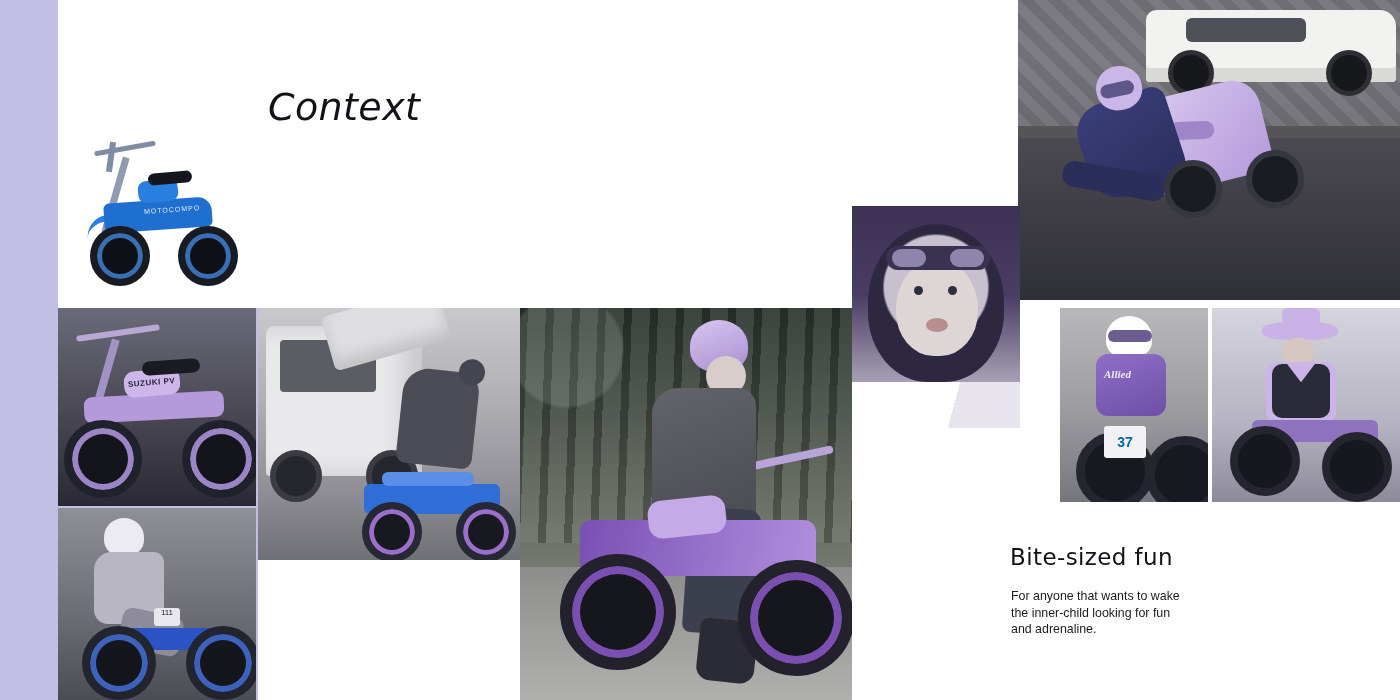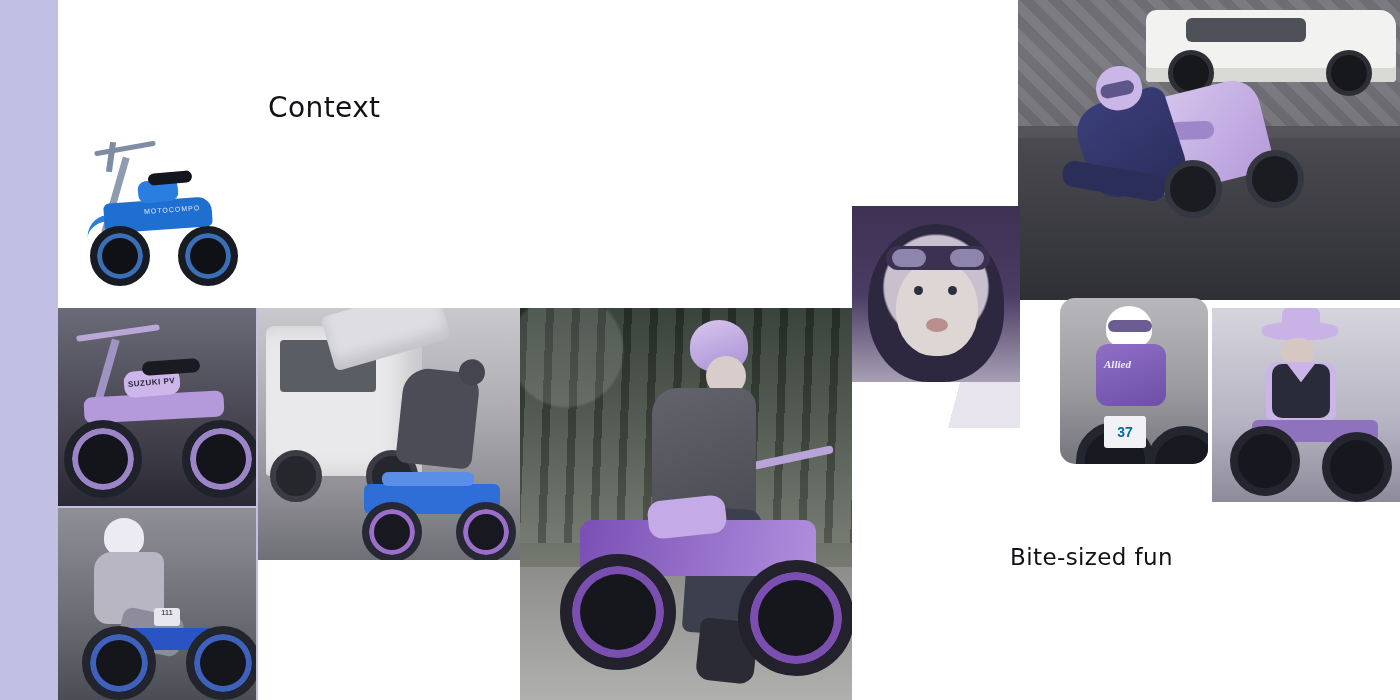--- a/index.html
+++ b/index.html
@@ -64,22 +64,23 @@
   
   .heading {
     position: absolute;
     font-family: "DejaVu Sans", sans-serif;
     font-weight: 400;
     color: #111217;
     letter-spacing: 0.4px;
   }
   #context-heading {
     left: 268px;
-    top: 72px;
-    font-size: 28px;
+    top: 60px;
+    font-size: 38px;
+    font-style: italic;
   }
   #fun-heading {
     left: 1010px;
     top: 525px;
     font-size: 23px;
   }
   .body-copy {
     position: absolute;
     font-family: "Liberation Sans", sans-serif;
     font-size: 12.4px;
@@ -421,23 +422,22 @@
   #photo-woman-bike .mw {
     position:absolute; width: 92px; height: 92px; border-radius:50%;
     background:#16161d; border:12px solid #23222c;
     box-shadow: inset 0 0 0 8px #7b4fb0;
   }
   #photo-woman-bike .mw.f { left: 40px; top: 246px; }
   #photo-woman-bike .mw.r { left: 218px; top: 252px; }
 
   
   #photo-rider-37 {
-    left: 1060px; top: 298px; width: 148px; height: 166px;
+    left: 1060px; top: 308px; width: 148px; height: 194px;
     background: linear-gradient(180deg,#b8b8bc 0%,#9a9a9f 55%,#75757c 100%);
-    border-radius: 15px;
   }
   #photo-rider-37 .hel {
     position:absolute; left: 46px; top: 8px; width: 46px; height: 42px;
     background:#ffffff; border-radius: 50% 50% 40% 40%;
   }
   #photo-rider-37 .gog {
     position:absolute; left: 48px; top: 22px; width: 44px; height: 12px;
     background:#6b5d92; border-radius: 6px;
   }
   #photo-rider-37 .jersey {
@@ -621,14 +621,15 @@
     <div class="vest"></div>
     <div class="bike"></div>
     <div class="w f"></div>
     <div class="w r"></div>
 
   </div>
 
   <h1 class="heading" id="context-heading">Context</h1>
 
   <h2 class="heading" id="fun-heading">Bite-sized fun</h2>
+  <p class="body-copy" id="fun-copy">For anyone that wants to wake the inner-child looking for fun and adrenaline.</p>
 
 </div>
 
 </body></html>

